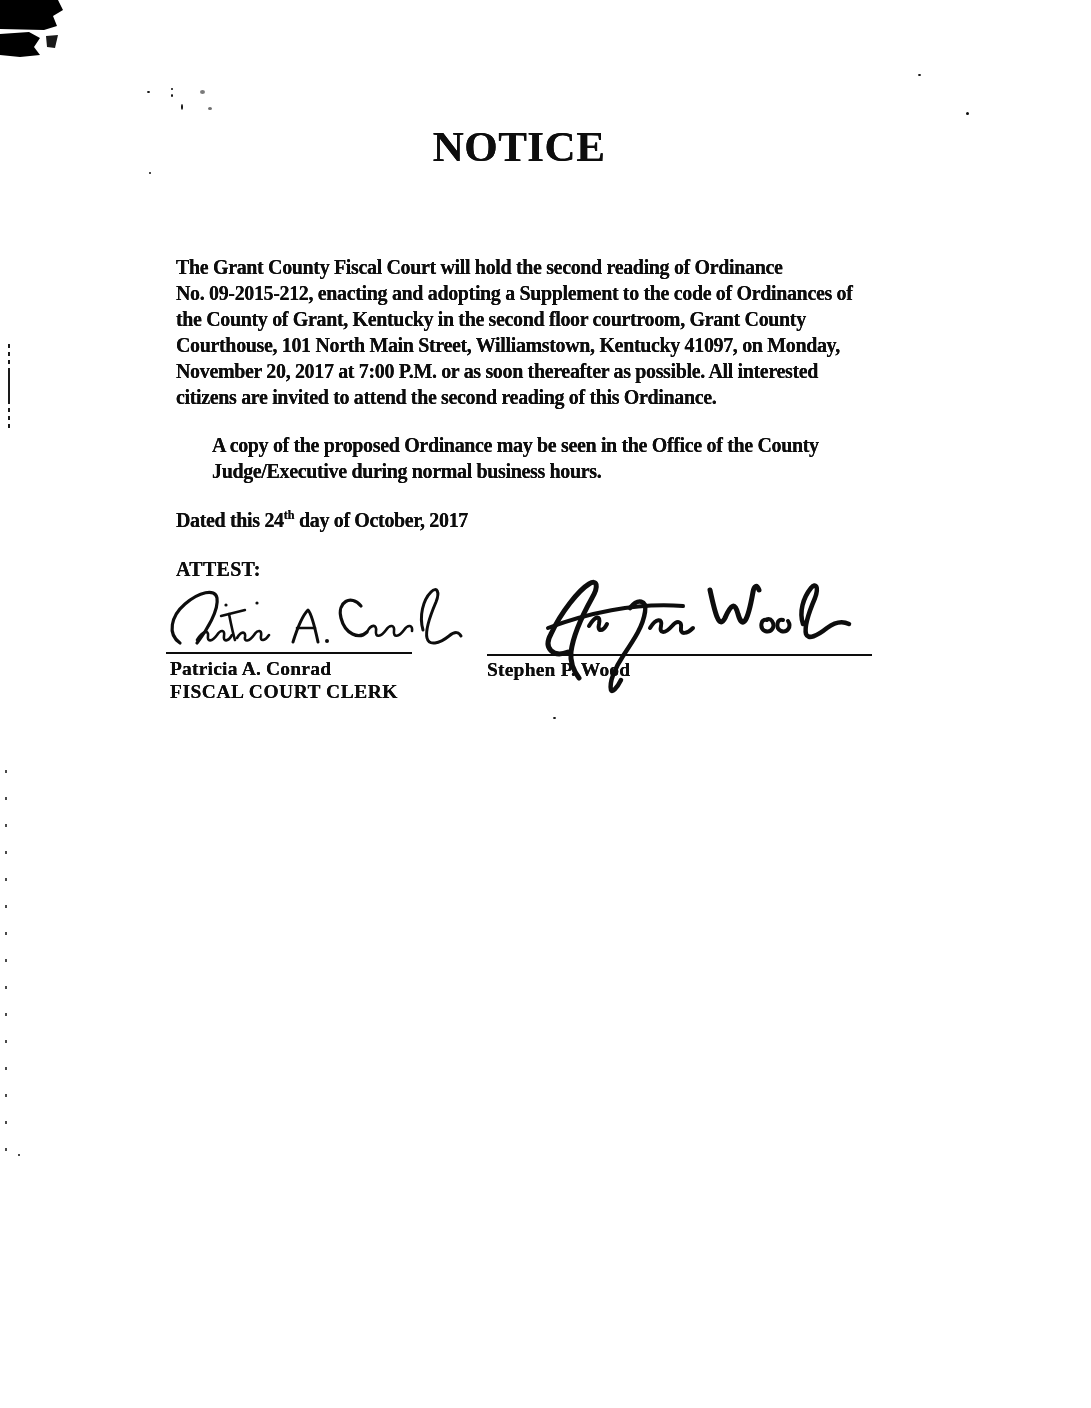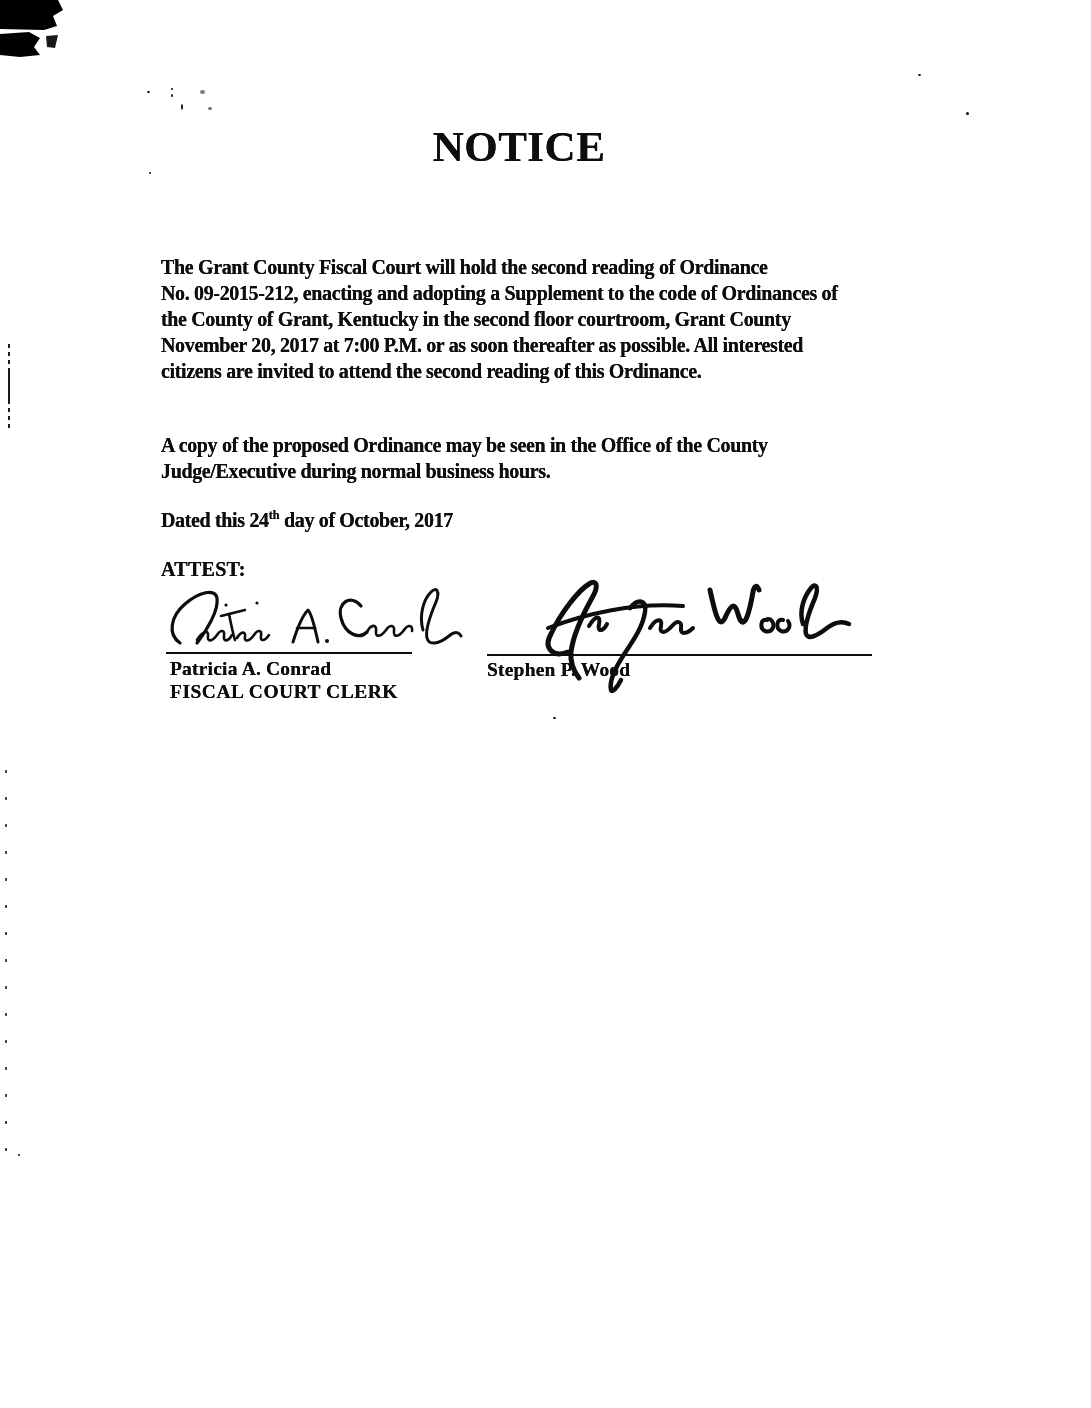--- a/index.html
+++ b/index.html
@@ -11,25 +11,25 @@
     font-family:"Liberation Serif","DejaVu Serif",serif;
     font-weight:bold; color:var(--ink);
   }
   .abs { position:absolute; }
   .doc-title {
     left:0; top:122px; width:1038px; text-align:center;
     font-size:43px; letter-spacing:.5px;
     text-shadow:0 0 .6px var(--ink);
   }
   .body-text {
-    left:161px; font-size:20px; line-height:26px; letter-spacing:-.35px;
+    left:176px; font-size:20px; line-height:26px; letter-spacing:-.35px;
     text-shadow:0 0 .5px var(--ink); white-space:nowrap;
   }
   .p1 { top:254px; }
-  .p2 { top:432px; }
+  .p2 { top:432px;margin-left:36px; }
   .dated { top:502px; }
   .dated sup { font-size:12px; letter-spacing:0;text-align:right; }
   .attest { top:556px; letter-spacing:.3px; }
   .sig-script { pointer-events:none; }
   .sig-script path { fill:none; stroke:var(--ink); stroke-linecap:round; stroke-linejoin:round; }
   .sig-line { border-top:2.5px solid var(--ink); height:0; }
   .sig-name {
     font-size:19.5px; line-height:23px; letter-spacing:.2px;
     text-shadow:0 0 .5px var(--ink); white-space:nowrap;
   }
@@ -64,20 +64,21 @@
 <div class="abs dash-col-a"></div>
 <div class="abs dash-col-b"></div>
 <div class="abs speck-col"></div>
 
 <div class="abs doc-title">NOTICE</div>
 
 <div class="abs body-text p1">
   <div>The Grant County Fiscal Court will hold the second reading of Ordinance</div>
   <div>No. 09-2015-212, enacting and adopting a Supplement to the code of Ordinances of</div>
   <div>the County of Grant, Kentucky in the second floor courtroom, Grant County</div>
+  <div>Courthouse, 101 North Main Street, Williamstown, Kentucky 41097, on Monday,</div>
   <div>November 20, 2017 at 7:00 P.M. or as soon thereafter as possible. All interested</div>
   <div>citizens are invited to attend the second reading of this Ordinance.</div>
 </div>
 
 <div class="abs body-text p2">
   <div>A copy of the proposed Ordinance may be seen in the Office of the County</div>
   <div>Judge/Executive during normal business hours.</div>
 </div>
 
 <div class="abs body-text dated">

